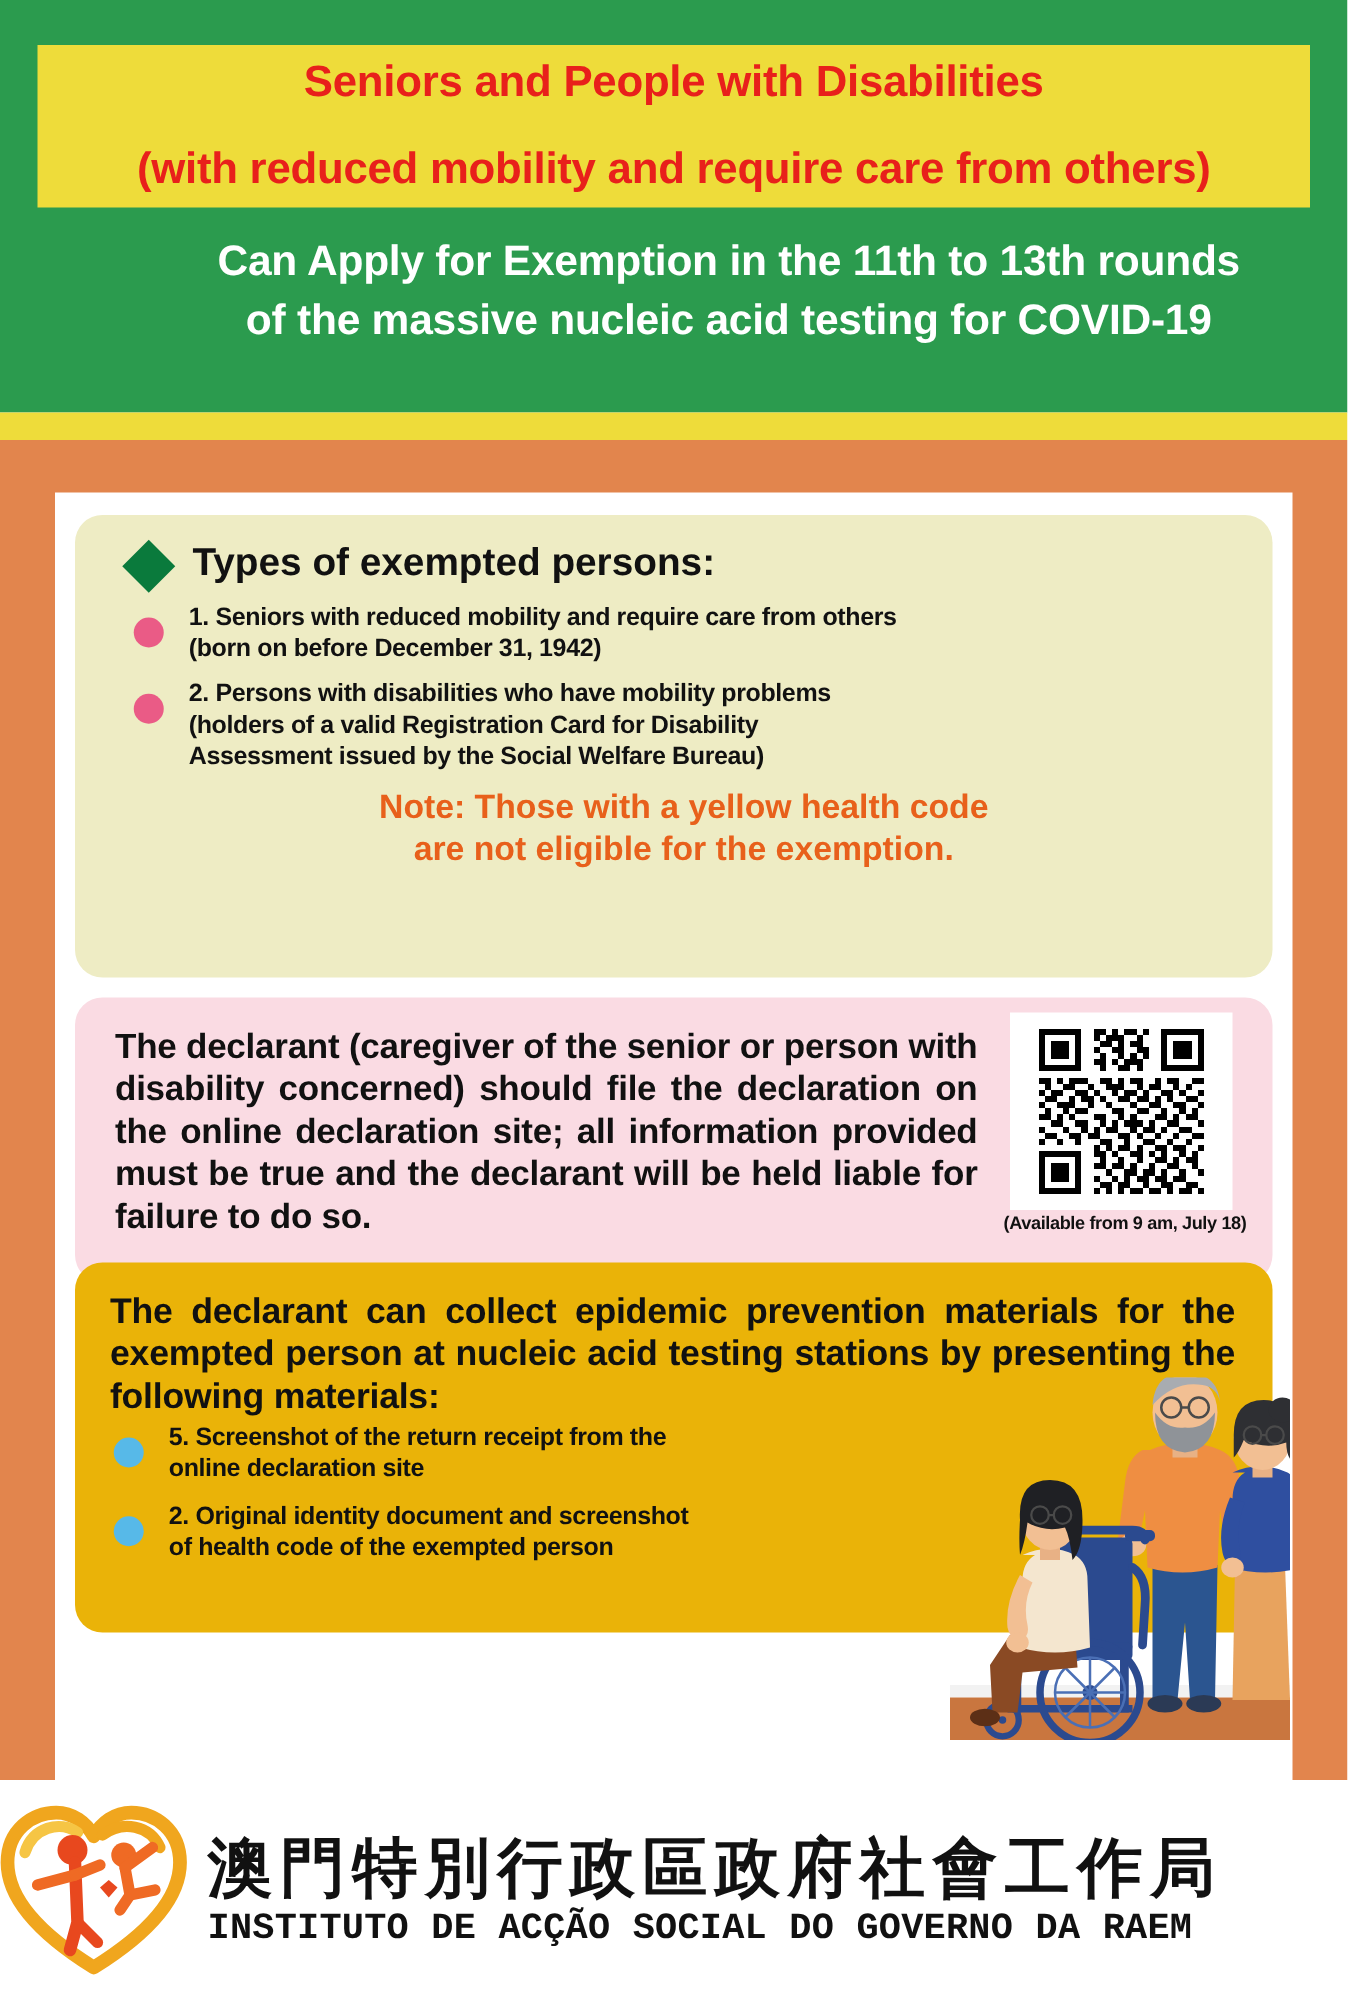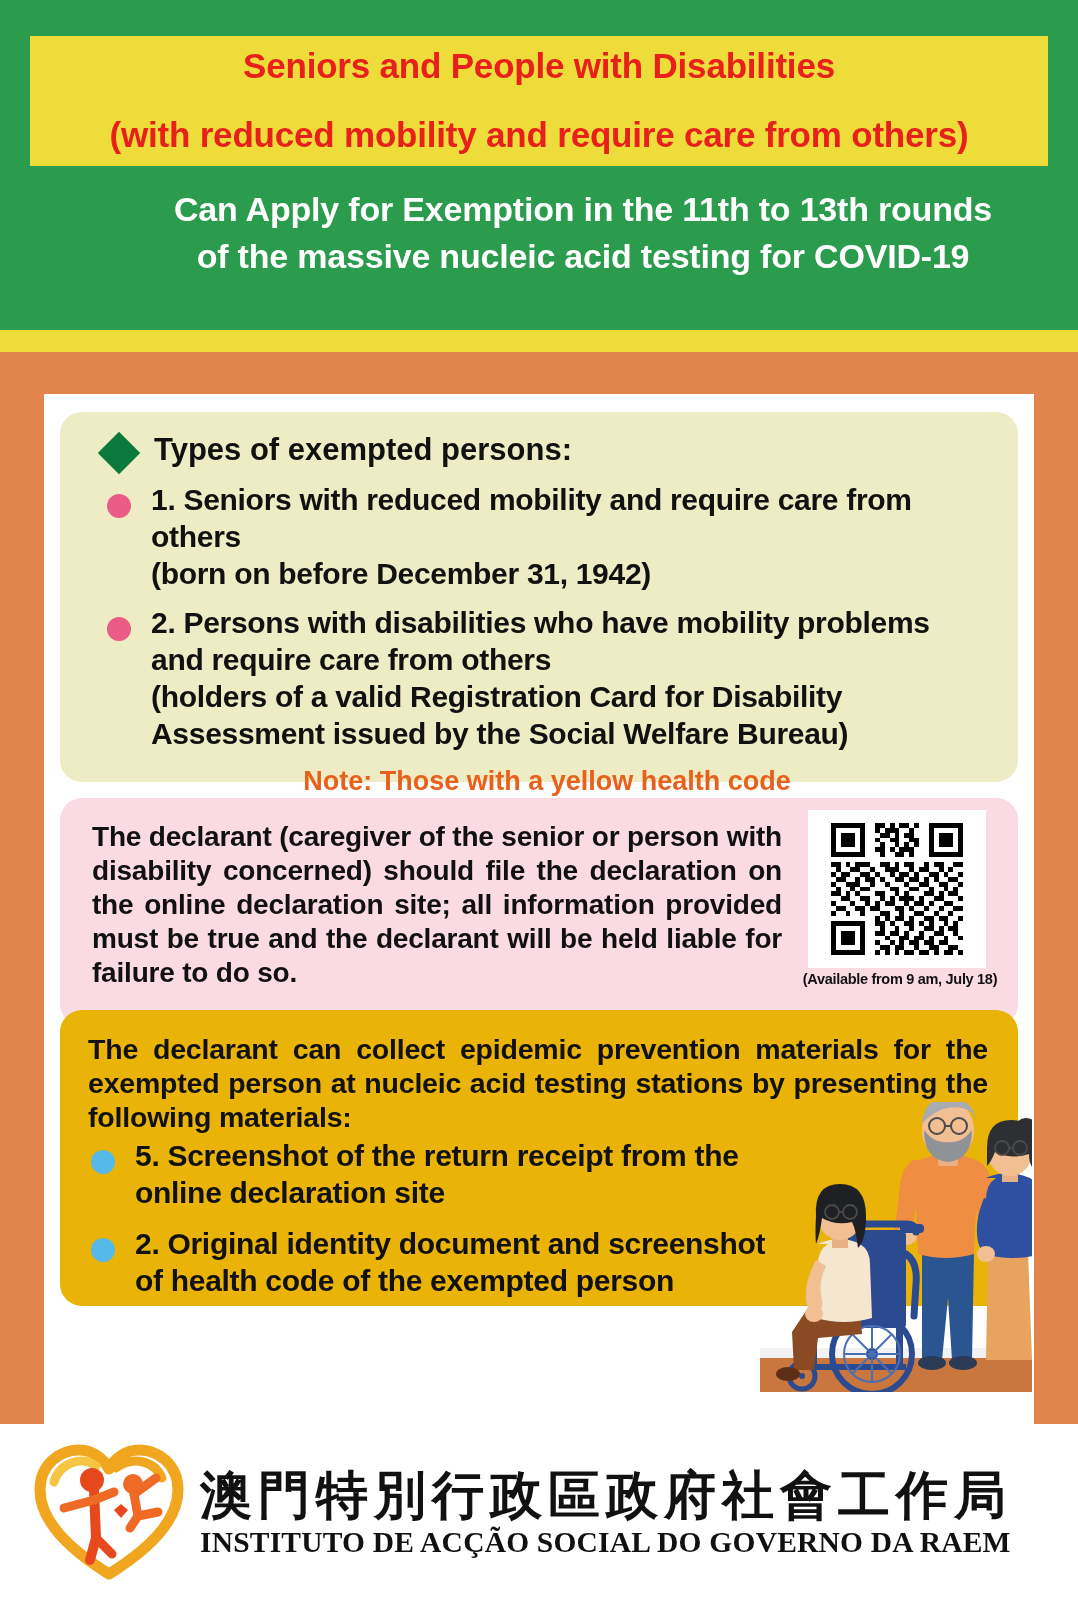--- a/index.html
+++ b/index.html
@@ -105,21 +105,21 @@
     flex: 0 0 auto;
     margin: 12px 20px 0 17px;
   }
   .dot-blue {
     width: 24px; height: 24px; border-radius: 50%;
     background: #57b9e8;
     flex: 0 0 auto;
     margin: 12px 20px 0 17px;
   }
   .item-text {
-    font-size: 30px; font-weight: bold; color: #111111;
+    font-size: 20px; font-weight: bold; color: #111111;
     line-height: 1.23; letter-spacing: -0.3px;
   }
   .cream-list { margin-top: 12px; }
   .cream-list .row { margin-bottom: 12px; }
   .note-text {
     text-align: center;
     color: #e8601b;
     font-size: 27px;
     font-weight: bold;
     line-height: 1.25;
@@ -216,21 +216,20 @@
   }
 
   
   .footer {
     position: absolute;
     left: 0; top: 1424px;
     width: 1078px; height: 176px;
     background: #ffffff;
     display: flex;
     align-items: center;
-    padding-left: 34px;
   }
   .footer-logo { width: 150px; height: 140px; flex: 0 0 auto; }
   .footer-logo svg { display: block; }
   .footer-texts { margin-left: 16px; }
   .footer-cn {
     font-size: 52px;
     font-weight: bold;
     color: #111111;
     letter-spacing: 6px;
     line-height: 1.12;
@@ -238,21 +237,21 @@
     white-space: nowrap;
   }
   .footer-pt {
     font-size: 29.5px;
     font-weight: bold;
     color: #111111;
     letter-spacing: 0.2px;
     line-height: 1.1;
     margin-top: 2px;
     white-space: nowrap;
-    font-family: Liberation Serif, serif;
+    font-family: Liberation Mono, monospace;
   }
 </style>
 </head>
 <body>
 
 <div class="poster">
 
   <div class="header-green">
     <div class="title-yellow-box">
       <div class="title-red-line">Seniors and People with Disabilities</div>
@@ -280,21 +279,20 @@
             <div class="item-text">
               <div>1.  Seniors with reduced mobility and require care from others</div>
               <div>(born on before December 31, 1942)</div>
             </div>
           </div>
 
           <div class="row">
             <div class="dot-pink"></div>
             <div class="item-text">
               <div>2. Persons with disabilities who have mobility problems</div>
-              <div>and require care from others</div>
               <div>(holders of a valid Registration Card for Disability</div>
               <div>Assessment issued by the Social Welfare Bureau)</div>
             </div>
           </div>
         </div>
 
         <div class="note-text">
           <div>Note: Those with a yellow health code</div>
           <div>are not eligible for the exemption.</div>
         </div>

